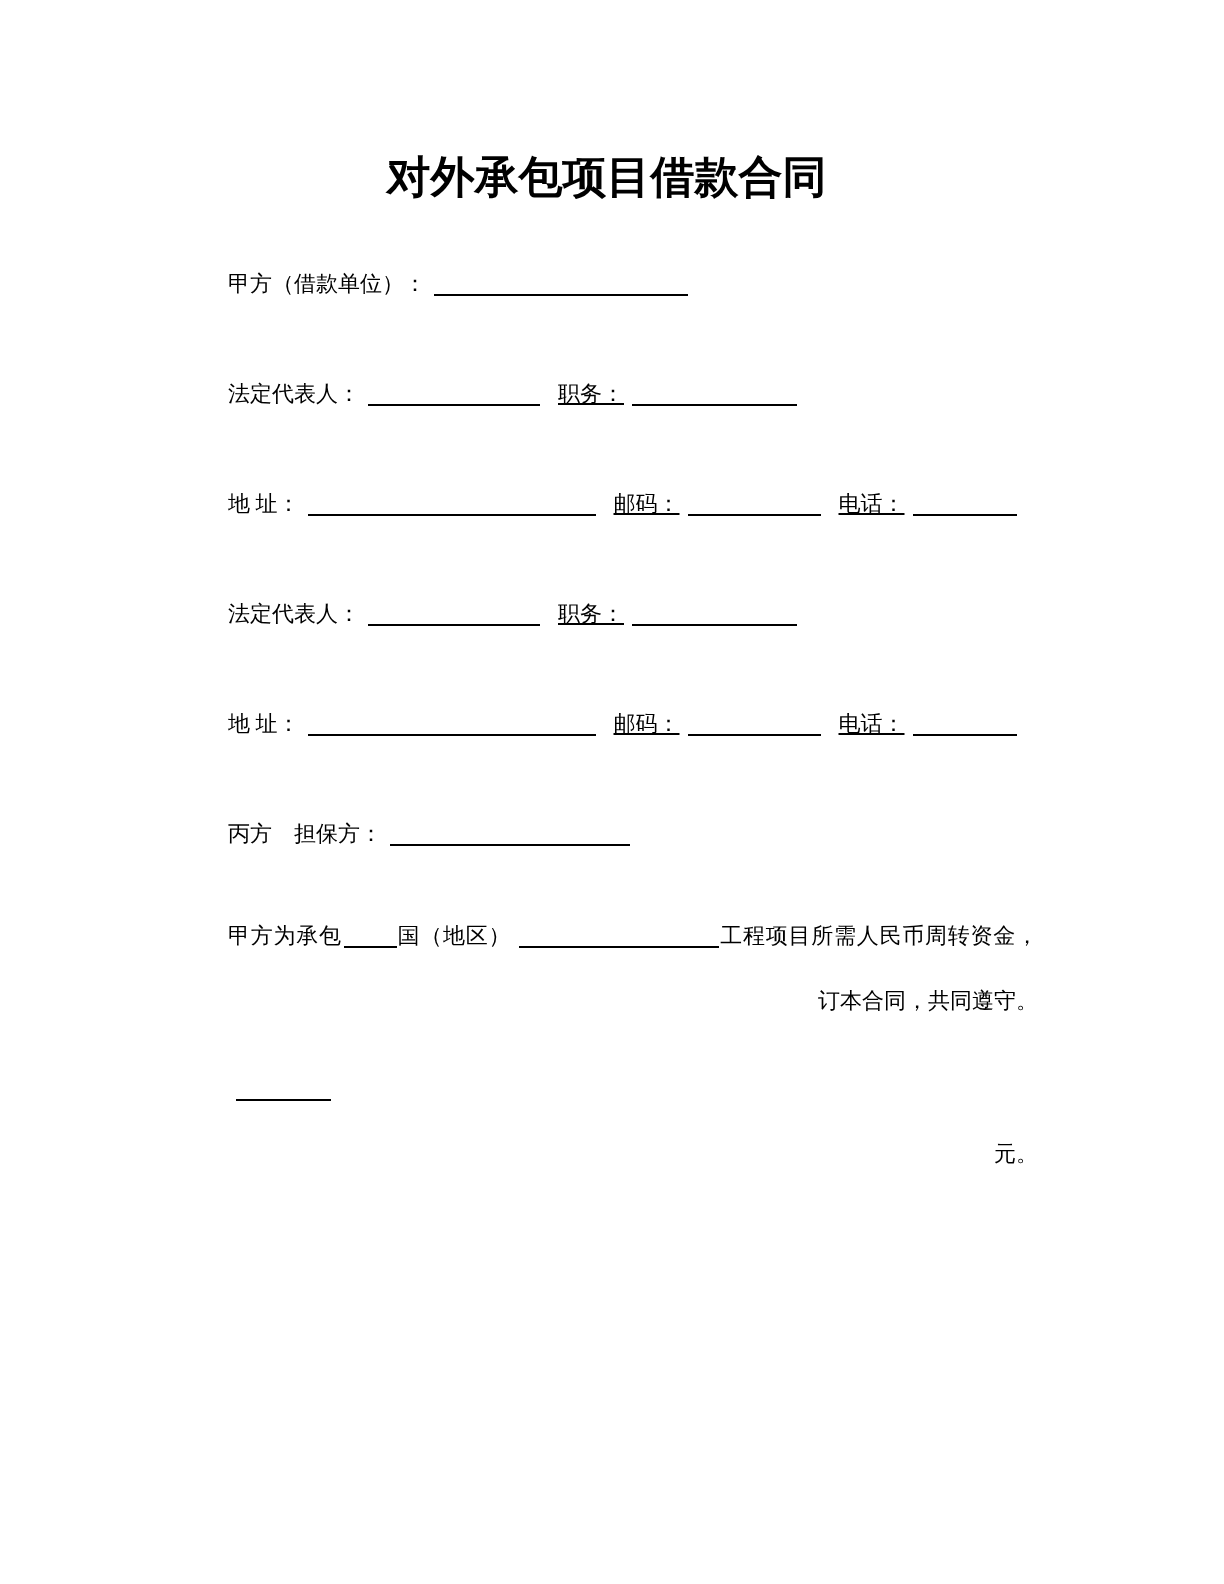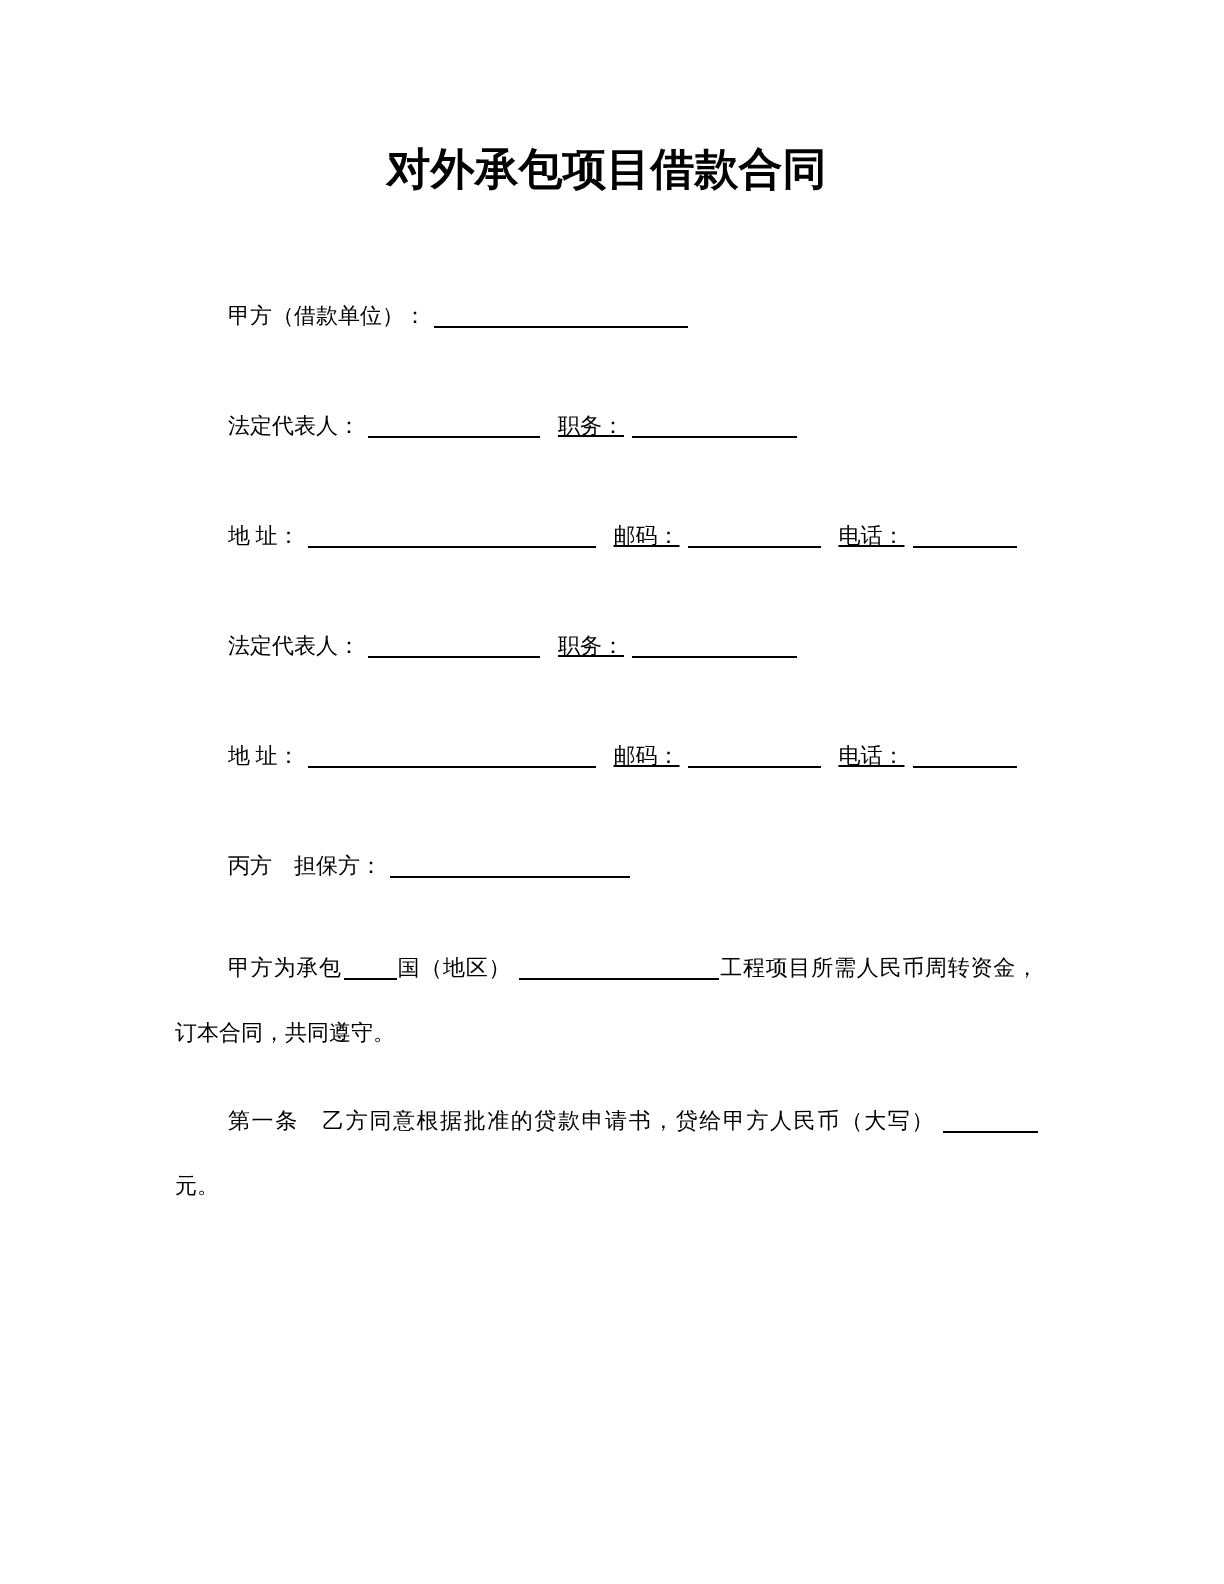--- a/index.html
+++ b/index.html
@@ -3,25 +3,25 @@
 <meta charset="utf-8">
 <style>
   html,body{margin:0;padding:0;background:#ffffff;}
   .page{
     width:1224px;height:1584px;background:#ffffff;color:#000;
     box-sizing:border-box;padding:142px 186px 0 175px;
     font-family:"Liberation Serif","DejaVu Serif",serif;
     font-size:22px;line-height:26px;overflow:hidden;
   }
   .title{
-    margin:0 0 0 0;text-align:center;
+    margin:8px 0 0 0;text-align:center;
     font-family:"Liberation Sans","DejaVu Sans",sans-serif;
     font-weight:bold;font-size:44px;line-height:53px;color:#000;
   }
-  .form-section{margin-top:108px;}
+  .form-section{margin-top:68px;}
   .form-row{
     height:26px;line-height:26px;margin-bottom:84px;
     text-indent:53px;white-space:nowrap;
   }
   .lbl{text-indent:0;}
   .blank{
     display:inline-block;height:20px;text-indent:0;
     border-bottom:2px solid #000;vertical-align:-5px;
     margin-left:8px;
   }
@@ -34,21 +34,21 @@
   .w-addr{width:288px;}
   .w-post{width:133px;}
   .w-phone{width:104px;}
   .w-party-b{width:252px;}
   .w-party-c{width:240px;}
   .w-country{width:53px;}
   .w-region{width:200px;}
   .w-amount{width:95px;}
   
   .para{margin:0;line-height:65px;}
-  .para-line{line-height:65px;}
+  .para-line{line-height:65px;text-align:right;}
   .indent{text-indent:53px;}
   .stretch{text-align:justify;text-align-last:justify;font-family:Liberation Serif, serif;}
   .intro{margin-top:-28px;}
   .article{margin-top:23px;}
 </style>
 </head>
 <body>
 
 <div class="page">
 
@@ -85,18 +85,18 @@
 
   <div class="para intro">
     <div class="para-line indent stretch">
       <span>甲方为承包</span><span class="blank tight w-country"></span><span>国（地区）</span><span class="blank w-region"></span><span>工程项目所需人民币周转资金，</span>
     </div>
     <div class="para-line">订本合同，共同遵守。</div>
   </div>
 
   <div class="para article">
     <div class="para-line indent stretch">
-      <span>第一条　乙方同意根据批准的贷款申请书，贷给甲方人民币（大写）</span><span class="blank w-amount"></span>
+      <span class="blank w-amount"></span>
     </div>
     <div class="para-line">元。</div>
   </div>
 
 </div>
 
 </body></html>

